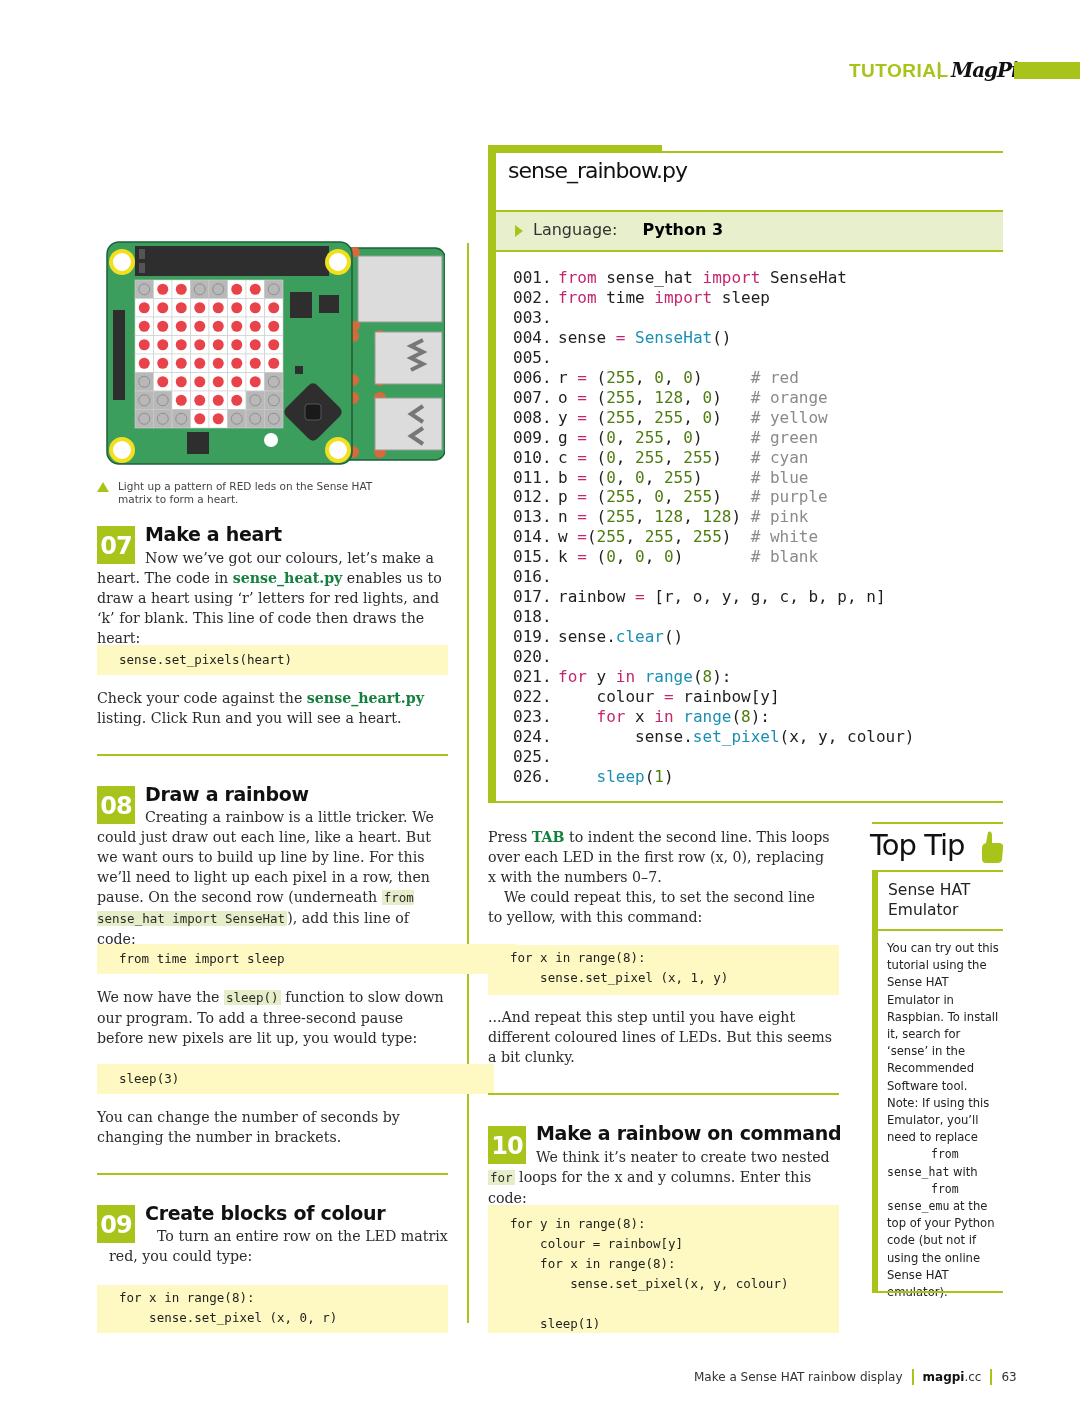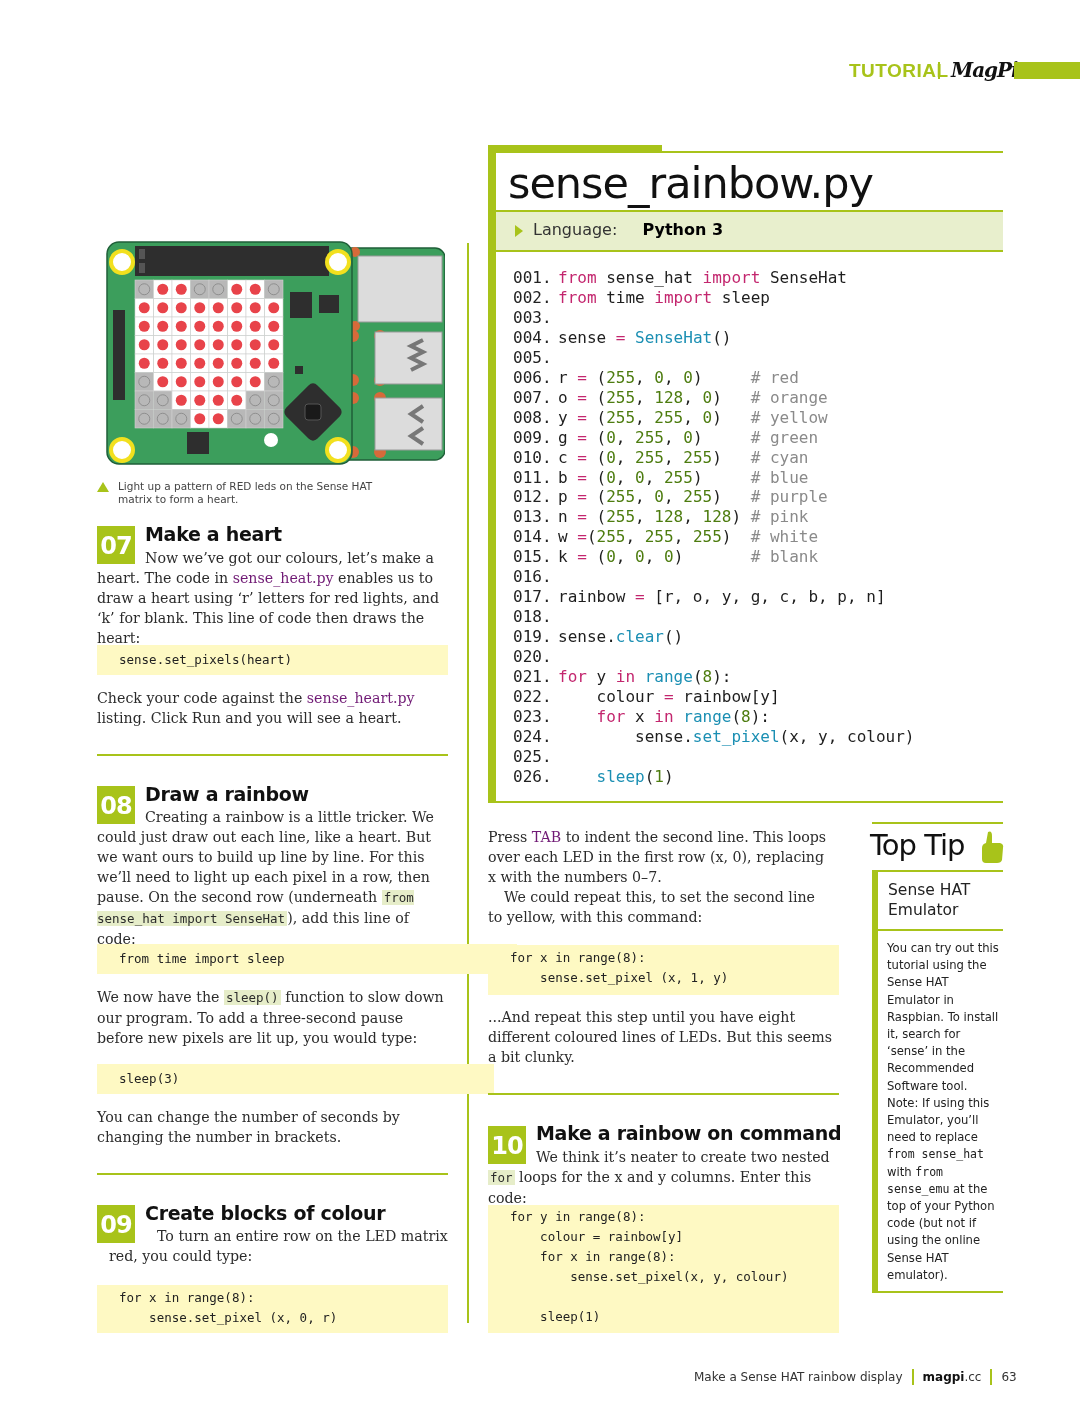--- a/index.html
+++ b/index.html
@@ -11,38 +11,38 @@
   .hdr-tutorial { left: 849px; top: 60px; font-family: "Liberation Sans", sans-serif; font-weight: bold; font-size: 19px; color: #a8c31a; letter-spacing: 0.5px; }
   .hdr-sep { left: 938px; top: 62px; width: 2px; height: 17px; background: #a8c31a; }
   .hdr-logo { left: 951px; top: 58px; font-family: "DejaVu Serif", serif; font-style: italic; font-weight: bold; font-size: 20px; color: #111; letter-spacing: -1px; }
   .hdr-bar { left: 1014px; top: 62px; width: 66px; height: 17px; background: #a8c31a; }
 
   
   .col-divider { left: 467px; top: 243px; width: 2px; height: 1080px; background: #a8c31a; }
 
   
   .para { font-family: "DejaVu Serif", serif; font-size: 14.2px; line-height: 20px; color: #2b2b2b; font-weight: 300; }
-  .para b { font-weight: normal; color: #701a75; }
+  .para b { font-weight: bold; color: #15803d; }
   .inline-code { font-family: "DejaVu Sans Mono", monospace; font-size: 12.5px; background: #e6edc9; padding: 0 2px; }
 
   
   .step-num { width: 38px; height: 38px; background: #a8c31a; color: #fff; font-family: "DejaVu Sans", sans-serif; font-weight: bold; font-size: 24px; line-height: 40px; text-align: center; letter-spacing: -1px; }
   .step-title { font-family: "DejaVu Sans", sans-serif; font-weight: bold; font-size: 19px; color: #111; letter-spacing: -0.3px; }
 
   
   .code-box { background: #fef9c3; font-family: "DejaVu Sans Mono", monospace; font-size: 12.5px; color: #222; line-height: 20px; padding: 12px 0 0 22px; white-space: pre; }
 
   
   .rule { height: 2px; background: #a8c31a; }
 
   
   .listing-tab { left: 488px; top: 145px; width: 174px; height: 8px; background: #a8c31a; }
   .listing-topline { left: 488px; top: 151px; width: 515px; height: 2px; background: #a8c31a; }
   .listing-leftbar { left: 488px; top: 145px; width: 8px; height: 658px; background: #a8c31a; }
-  .listing-title { left: 508px; top: 158px; font-family: "DejaVu Sans", sans-serif; font-size: 43px; color: #111; letter-spacing: -1px; }
+  .listing-title { left: 508px; top: 158px; font-family: "DejaVu Sans", sans-serif; font-size: 22px; color: #111; letter-spacing: -1px; }
   .listing-lang { left: 496px; top: 210px; width: 507px; height: 42px; background: #e8efcd; border-top: 2px solid #a8c31a; border-bottom: 2px solid #a8c31a; }
   .lang-arrow { left: 515px; top: 225px; width: 0; height: 0; border-top: 6px solid transparent; border-bottom: 6px solid transparent; border-left: 8px solid #a8c31a; }
   .lang-text { left: 533px; top: 220px; font-family: "DejaVu Sans", sans-serif; font-size: 16px; color: #333; }
   .lang-text b { color: #000000; margin-left: 20px; }
   .listing-bottom { left: 488px; top: 801px; width: 515px; height: 2px; background: #a8c31a; }
   .code-lines { left: 513px; top: 268px; font-family: "DejaVu Sans Mono", monospace; font-size: 16px; line-height: 19.95px; color: #1e1e1e; white-space: pre; }
   .ln { display: inline-block; width: 45px; color: #222; }
   .kw { color: #c3266e; }
   .fn { color: #1b8fb3; }
   .num { color: #4d7c0f; }
@@ -55,21 +55,21 @@
   .caption { left: 118px; top: 480px; font-family: "DejaVu Sans", sans-serif; font-size: 10.5px; line-height: 13px; color: #444; }
 
   
   .tip-topline { left: 872px; top: 822px; width: 131px; height: 2px; background: #a8c31a; }
   .tip-title { left: 870px; top: 828px; font-family: "DejaVu Sans", sans-serif; font-size: 29px; color: #111; letter-spacing: -1px; }
   .tip-leftbar { left: 872px; top: 870px; width: 6px; height: 423px; background: #a8c31a; }
   .tip-topsub { left: 872px; top: 870px; width: 131px; height: 2px; background: #a8c31a; }
   .tip-sub { left: 888px; top: 880px; font-family: "DejaVu Sans", sans-serif; font-size: 15.5px; line-height: 20px; color: #222; }
   .tip-subline { left: 878px; top: 929px; width: 125px; height: 2px; background: #a8c31a; }
   .tip-body { left: 887px; top: 940px; width: 115px; font-family: "DejaVu Sans", sans-serif; font-size: 11.6px; line-height: 17.2px; color: #222; }
-  .tip-body .mono { font-family: "DejaVu Sans Mono", monospace; font-size: 11.5px; }
+  .tip-body .mono { font-family: "DejaVu Sans Mono", monospace; font-size: 11.5px; margin-left: 44px; }
   .tip-bottom { left: 872px; top: 1291px; width: 131px; height: 2px; background: #a8c31a; }
 
   
   .footer { left: 694px; top: 1369px; font-family: "DejaVu Sans", sans-serif; font-size: 12px; color: #333; }
   .footer .fsep { display: inline-block; width: 2px; height: 16px; background: #a8c31a; vertical-align: middle; margin: 0 9px; }
   .footer b { color: #111; }
 </style>
 </head>
 <body>
 
@@ -304,21 +304,21 @@
 <div class="abs para" style="left:488px; top:827px; width:345px;"><span>Press </span><b>TAB</b><span> to indent the second line. This loops over each LED in the first row (x, 0), replacing x with the numbers 0–7.</span></div>
 <div class="abs para" style="left:488px; top:887px; width:345px; text-indent:16px;">We could repeat this, to set the second line to yellow, with this command:</div>
 <div class="abs code-box" style="left:488px; top:945px; width:351px; height:50px; padding-top:3px;">for x in range(8):
     sense.set_pixel (x, 1, y)</div>
 <div class="abs para" style="left:488px; top:1007px; width:345px;">...And repeat this step until you have eight different coloured lines of LEDs. But this seems a bit clunky.</div>
 <div class="abs rule" style="left:488px; top:1093px; width:351px;"></div>
 
 <div class="abs step-num" style="left:488px; top:1126px;">10</div>
 <div class="abs step-title" style="left:536px; top:1122px;">Make a rainbow on command</div>
 <div class="abs para" style="left:488px; top:1147px; width:352px; text-indent:48px;"><span>We think it’s neater to create two nested </span><span class="inline-code">for</span><span> loops for the x and y columns. Enter this code:</span></div>
-<div class="abs code-box" style="left:488px; top:1205px; width:351px; height:128px; padding-top:2px;">for y in range(8):
+<div class="abs code-box" style="left:488px; top:1205px; width:351px; height:128px; padding-top:9px;">for y in range(8):
     colour = rainbow[y]
     for x in range(8):
         sense.set_pixel(x, y, colour)
 
     sleep(1)</div>
 
 <div class="abs tip-topline"></div>
 <div class="abs tip-title">Top Tip</div>
 <div class="abs" style="left:980px; top:830px;">
   <svg width="24" height="34" viewBox="0 0 24 34">

